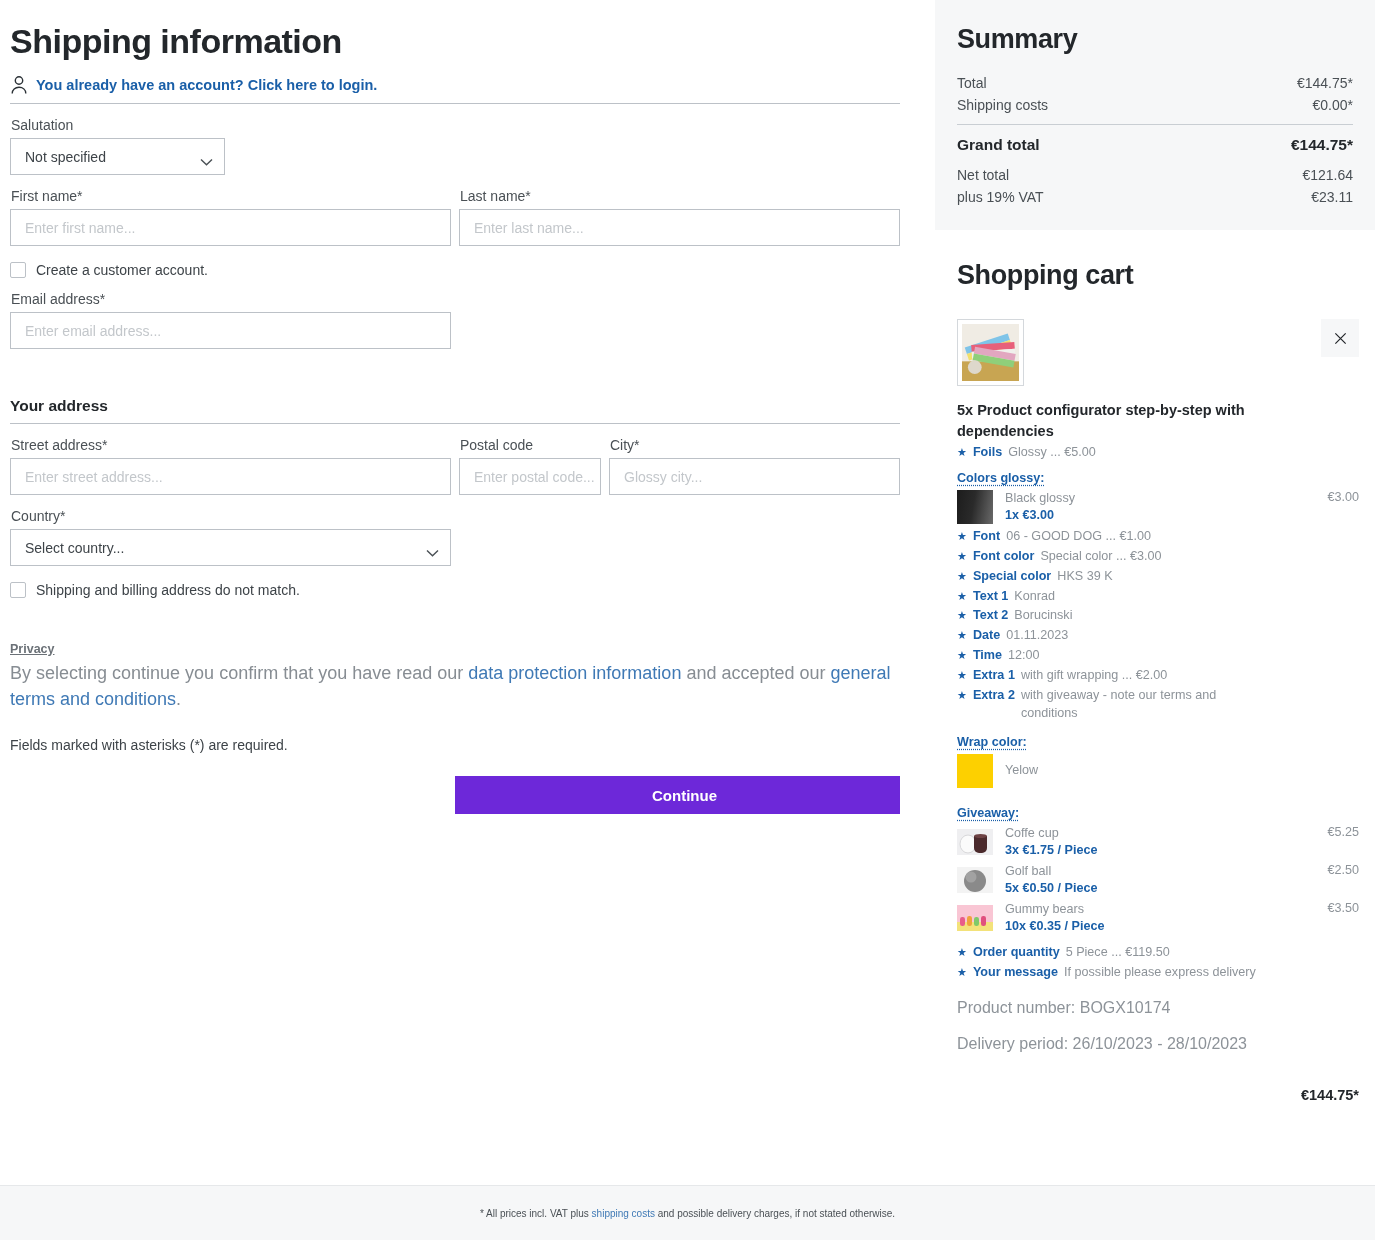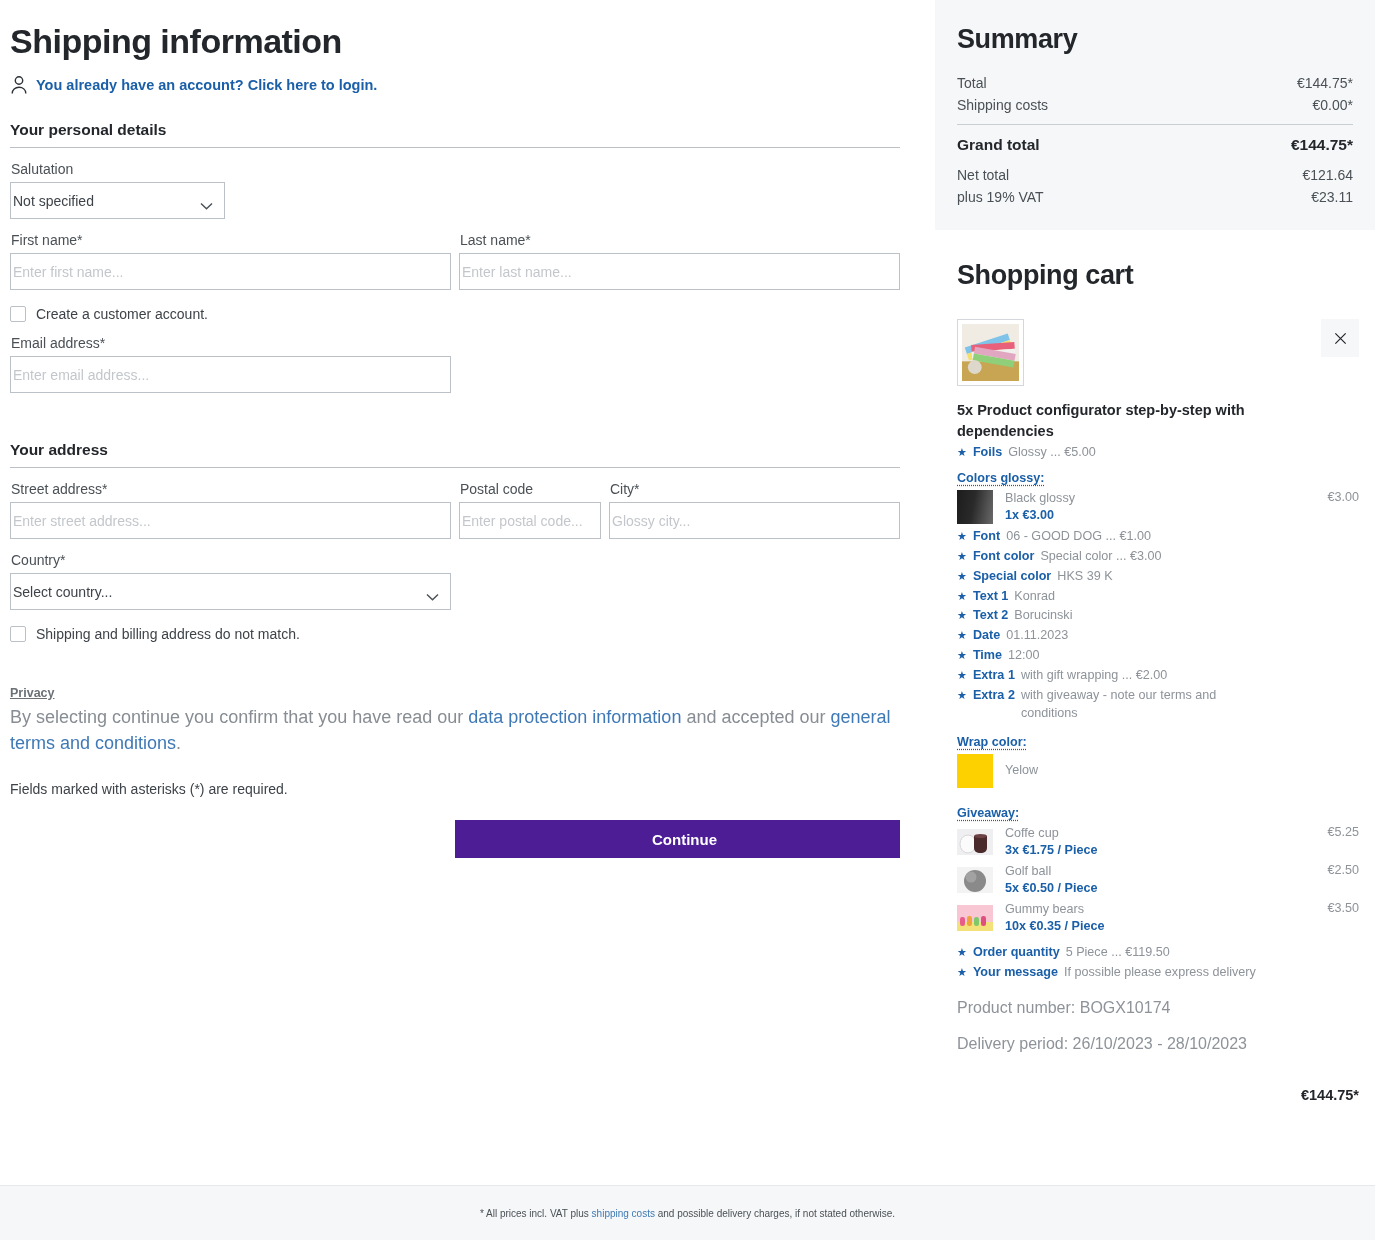--- a/index.html
+++ b/index.html
@@ -61,21 +61,21 @@
     margin: 13px 0 5px 1px;
     display: block;
   }
 
   .input {
     height: 37px;
     border: 1px solid #bcc1c7;
     background: #fff;
     font-size: 14px;
     color: #4a5055;
-    padding: 0 2px;
+    padding: 0 14px;
     display: flex;
     align-items: center;
     font-family: "Liberation Sans", sans-serif;
   }
   .input .ph { color: #c3c7cb; }
   .input .val { color: #3d4348; }
 
   .select {
     position: relative;
     justify-content: flex-start;
@@ -127,21 +127,21 @@
 
   .continue-wrap {
     display: flex;
     justify-content: flex-end;
     width: 890px;
     margin-top: 23px;
   }
   .continue-btn {
     width: 445px;
     height: 38px;
-    background: #4c1d95;
+    background: #6d28d9;
     color: #fff;
     font-size: 15px;
     font-weight: bold;
     border: none;
     display: flex;
     align-items: center;
     justify-content: center;
     font-family: "Liberation Sans", sans-serif;
     cursor: pointer;
     padding-left: 20px;
@@ -297,21 +297,20 @@
     <div class="login-row">
       <span class="user-icon">
         <svg viewBox="0 0 18 20" width="18" height="20" fill="none" stroke="#2b3136" stroke-width="1.4">
           <circle cx="9" cy="5.5" r="3.7"></circle>
           <path d="M2.2 18.5c0-3.8 3-6.2 6.8-6.2s6.8 2.4 6.8 6.2"></path>
         </svg>
       </span>
       <a class="login-link" href="#">You already have an account? Click here to login.</a>
     </div>
 
-    <h2 class="section-head">Your personal details</h2>
     <hr class="section-rule">
 
     <label class="field-label">Salutation</label>
     <div class="input select" style="width:215px;">
       <span class="val">Not specified</span>
       <span class="chev">
         <svg viewBox="0 0 13 8" width="13" height="8" fill="none" stroke="#4a5055" stroke-width="1.4">
             <path d="M1 1.5L6.5 6.8 12 1.5"></path>
           </svg>
       </span>

